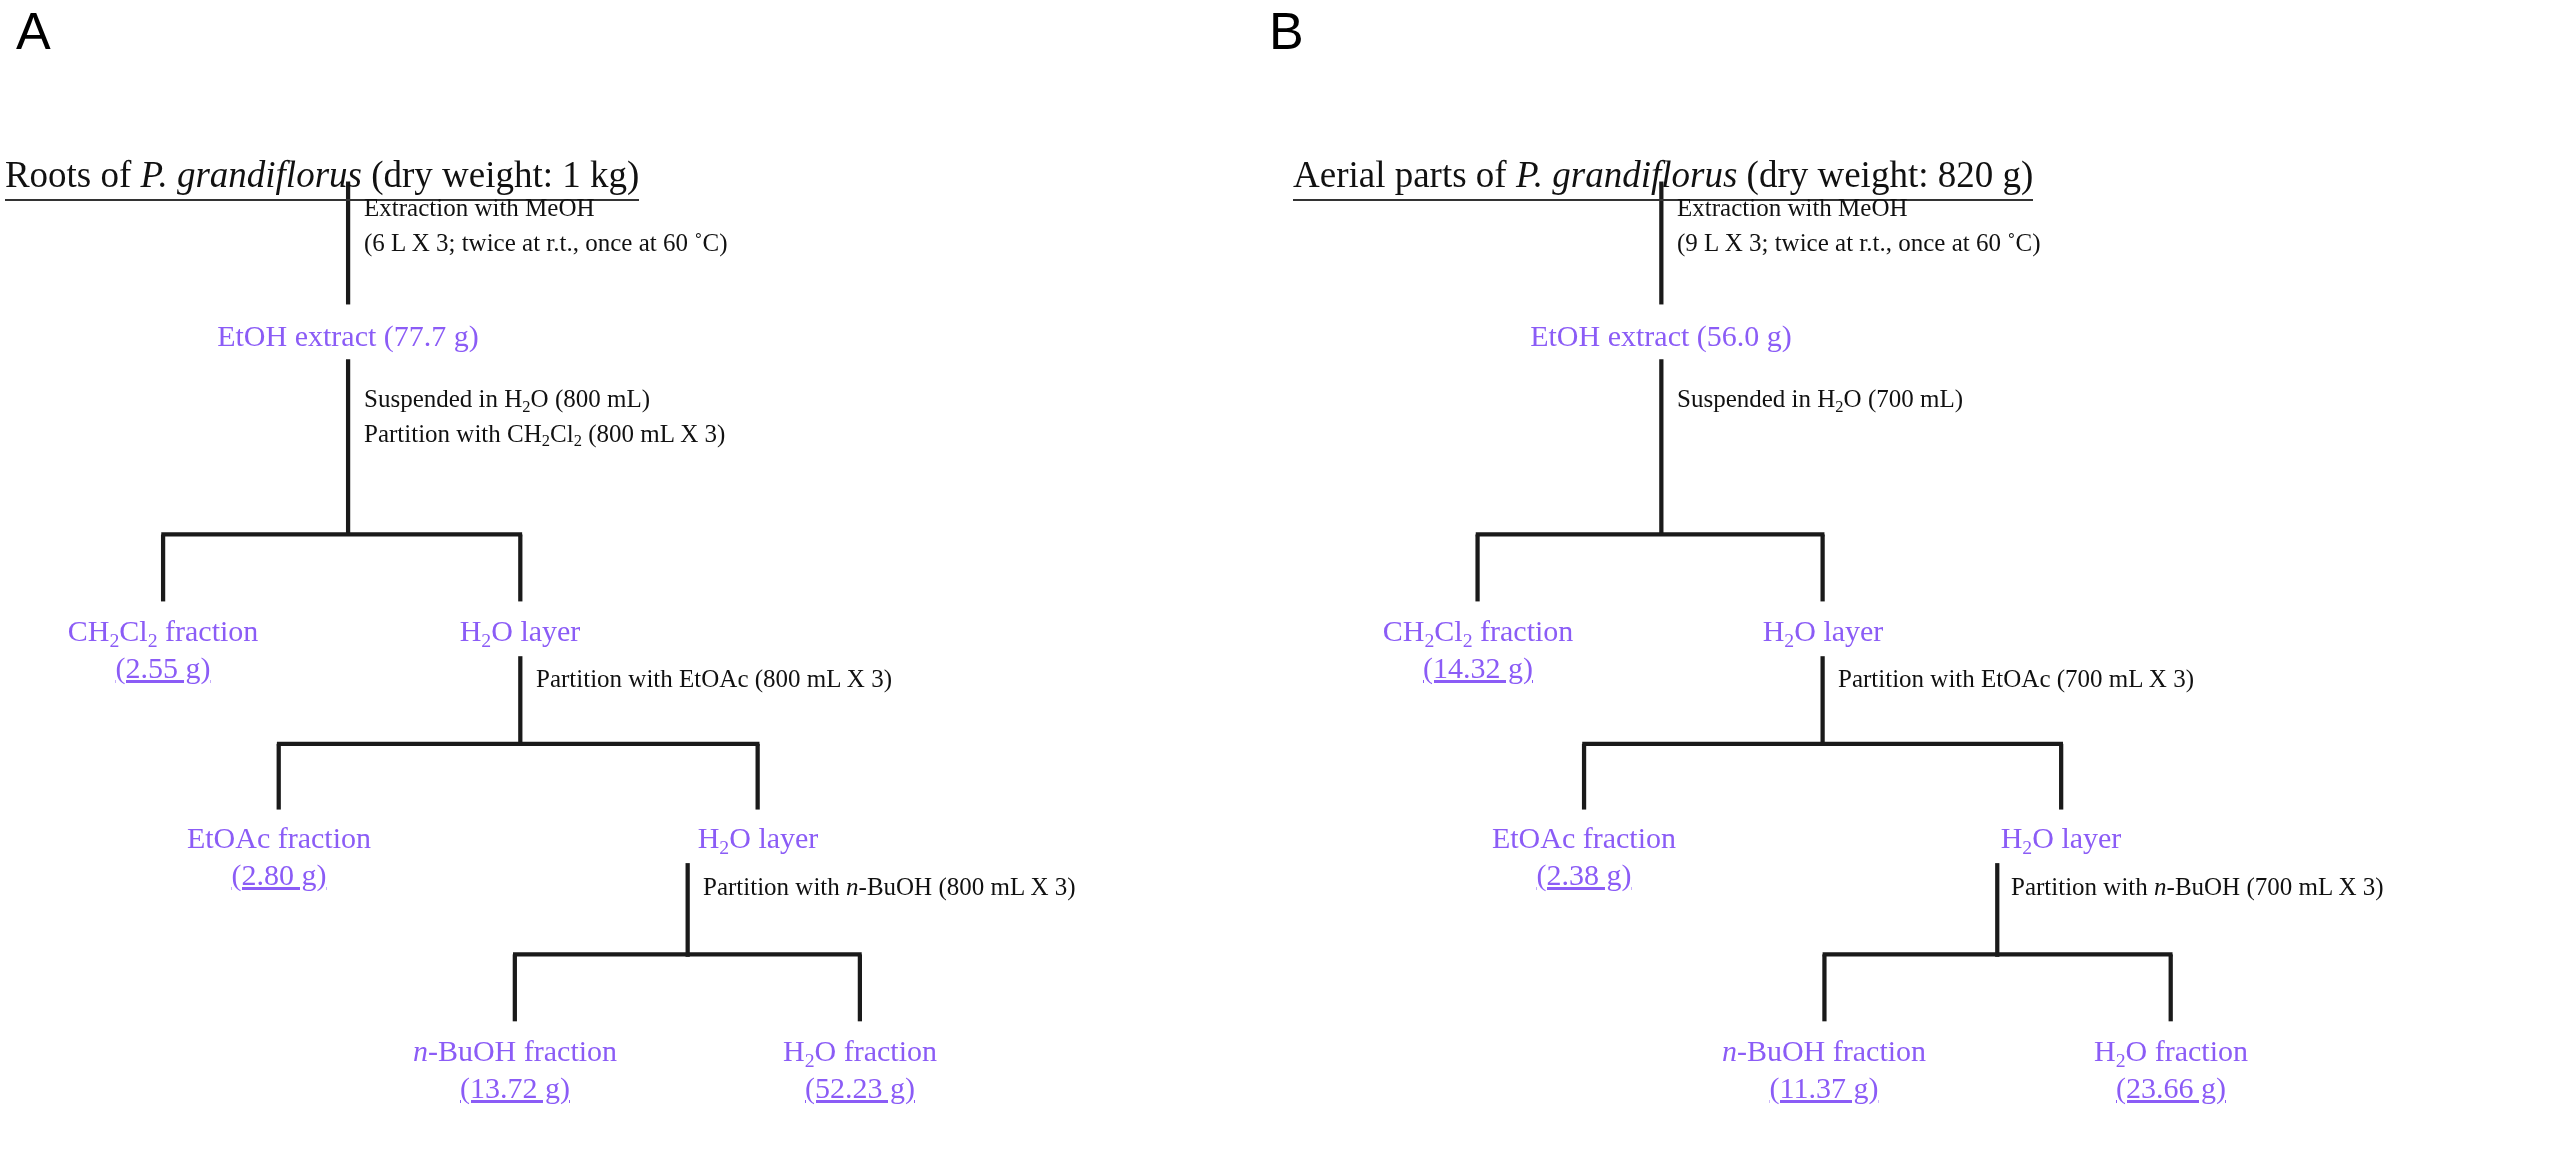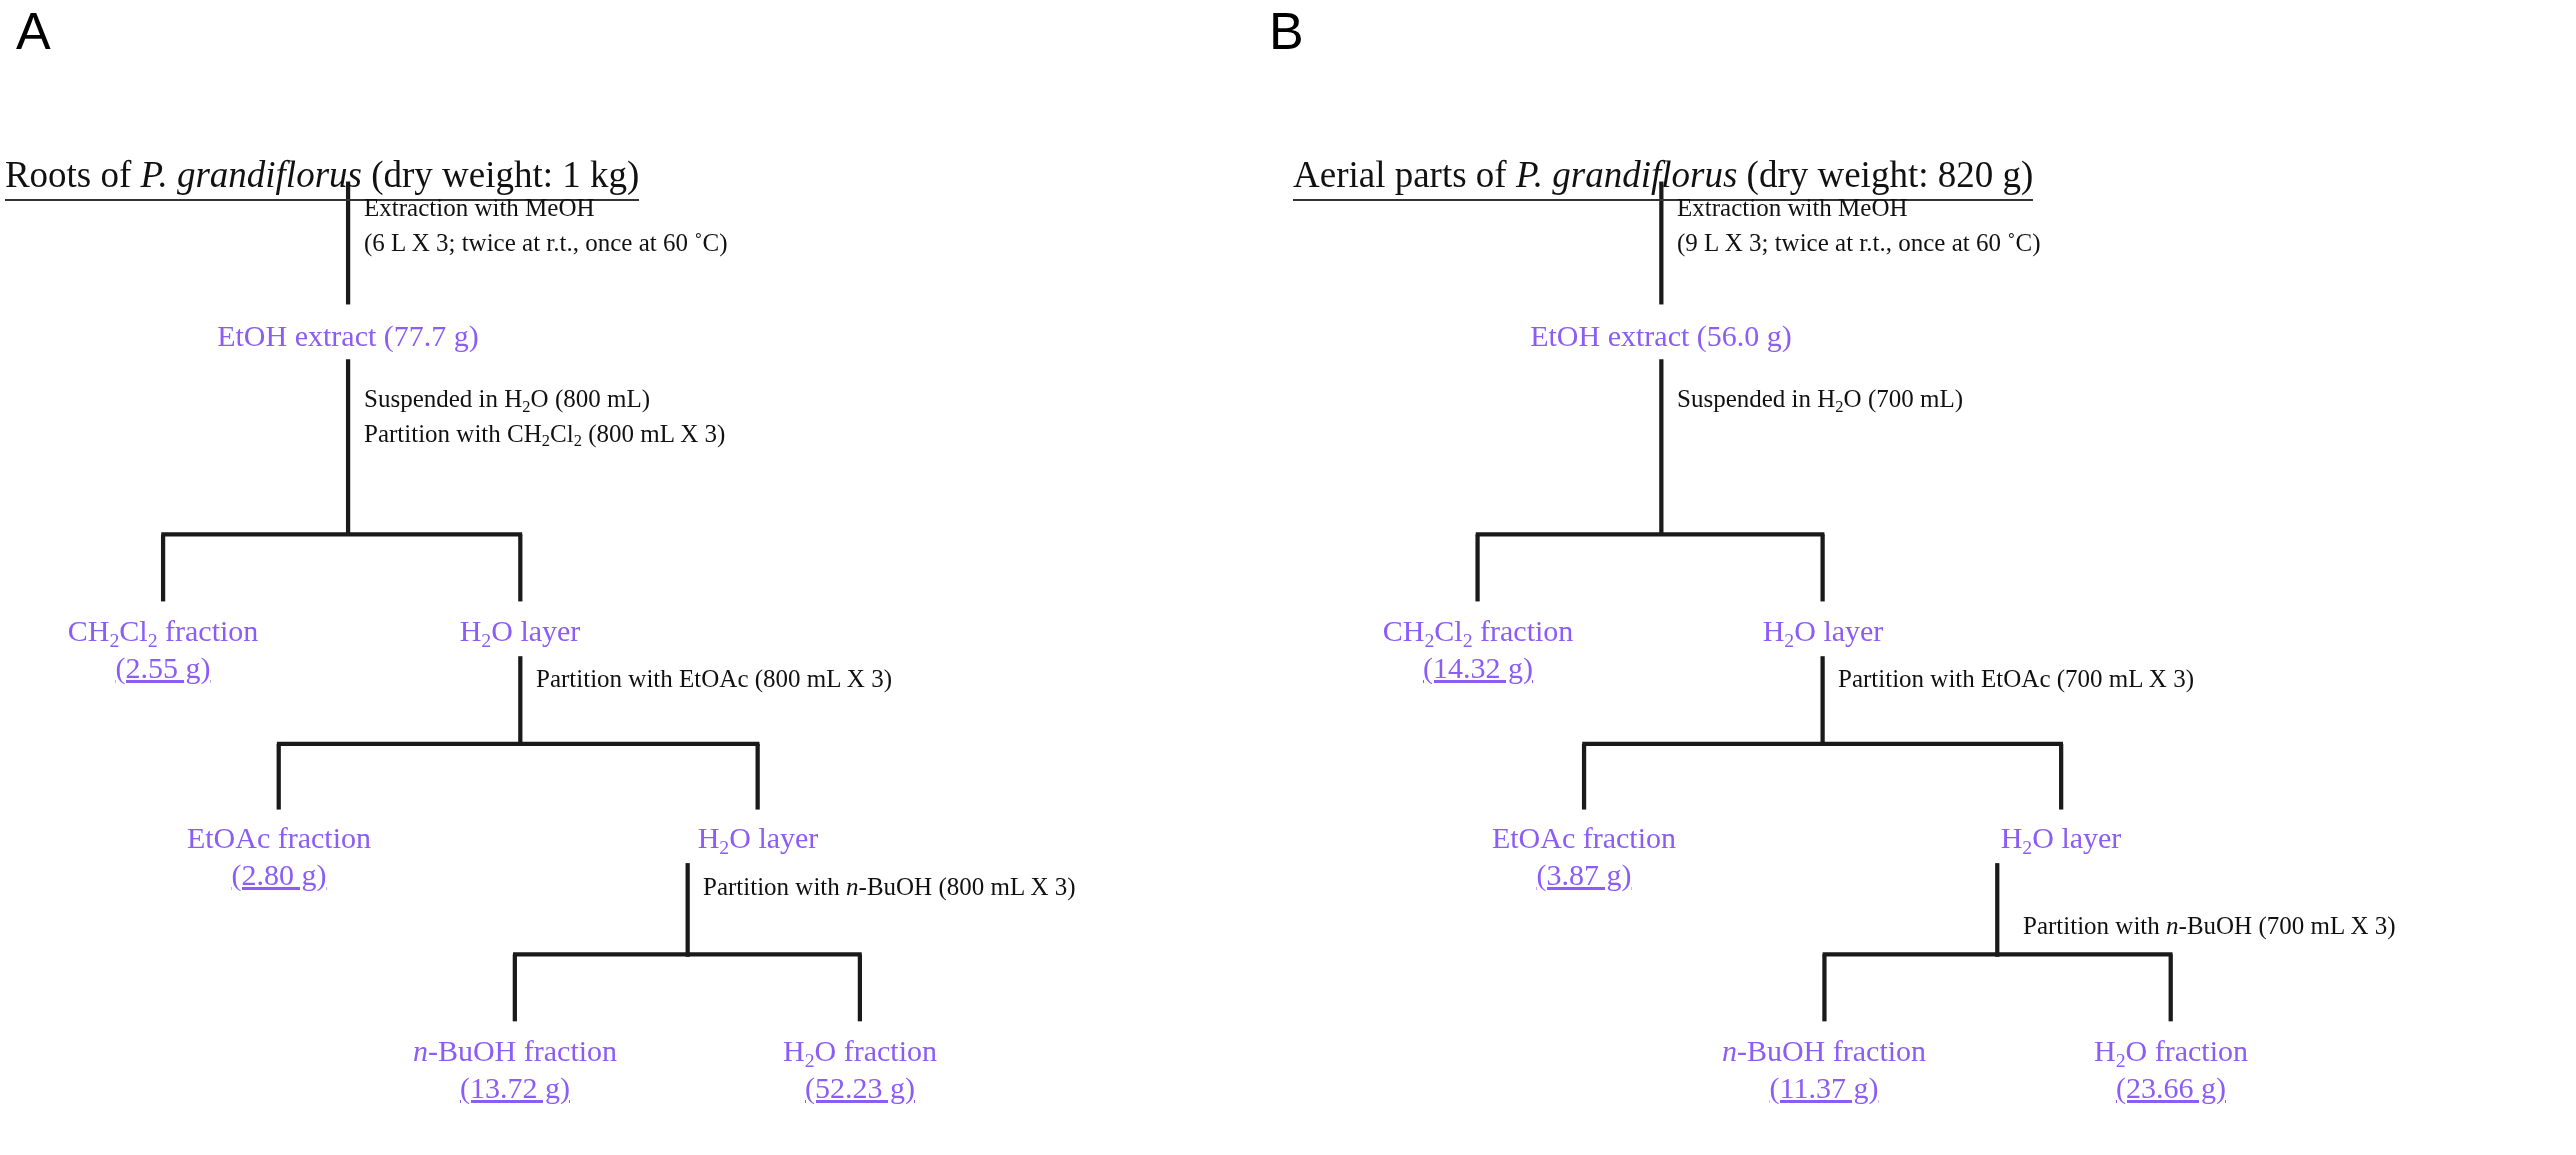--- a/index.html
+++ b/index.html
@@ -200,28 +200,28 @@
   <div class="node center" style="left:1823px; top:613px;">
     <span>H<sub>2</sub>O layer</span>
   </div>
 
   <div class="step" style="left:1838px; top:662px;">
     <span class="ln">Partition with EtOAc (700 mL X 3)</span>
   </div>
 
   <div class="node center" style="left:1584px; top:820px;">
     <span>EtOAc fraction</span>
-    <span class="l2">(3.87 g)</span>
+    <span class="l2">(2.38 g)</span>
   </div>
 
   <div class="node center" style="left:2061px; top:820px;">
     <span>H<sub>2</sub>O layer</span>
   </div>
 
-  <div class="step" style="left:2011px; top:909px;margin-left:12px;">
+  <div class="step" style="left:2011px; top:870px;">
     <span class="ln">Partition with <i class="it">n</i>-BuOH (700 mL X 3)</span>
   </div>
 
   <div class="node center" style="left:1824px; top:1033px;">
     <span><i class="it">n</i>-BuOH fraction</span>
     <span class="l2">(11.37 g)</span>
   </div>
 
   <div class="node center" style="left:2171px; top:1033px;">
     <span>H<sub>2</sub>O fraction</span>

